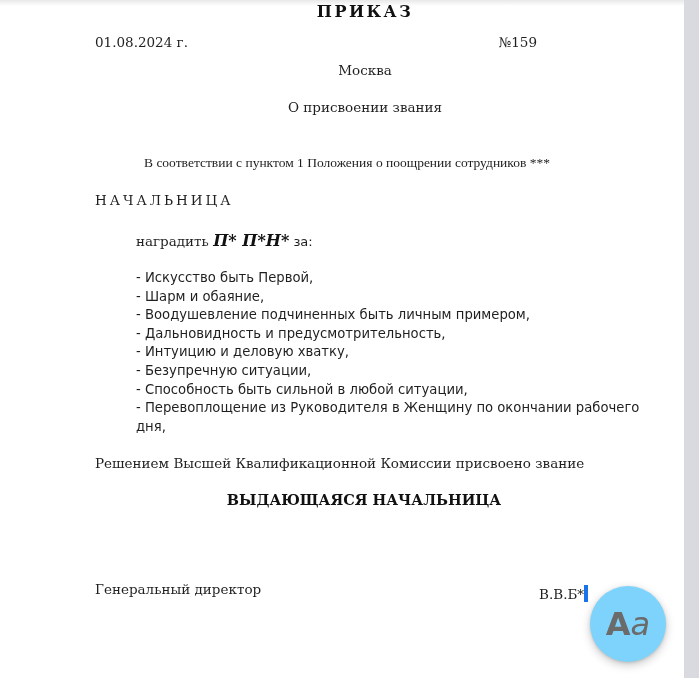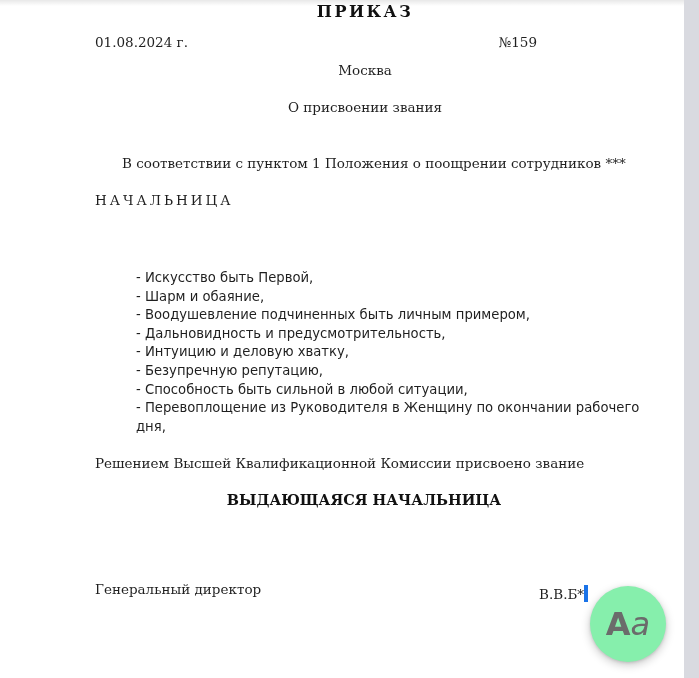--- a/index.html
+++ b/index.html
@@ -45,21 +45,21 @@
       text-align: center;
       font-weight: bold;
       font-size: 16px;
       letter-spacing: 2.5px;
       color: #111;
     }
     .date { left: 95px; top: 34px; }
     .number { right: 50px; top: 34px; }
     .city { left: 0; width: 730px; text-align: center; top: 62px; }
     .subject { left: 0; width: 730px; text-align: center; top: 99px; }
-    .basis { left: 122px; top: 155px; }
+    .basis { left: 144px; top: 155px; font-family: Liberation Serif, serif; }
     .order-word { left: 95px; top: 192px; letter-spacing: 3px; }
     .award { left: 136px; top: 231px; }
     .award .name {
       font-weight: bold;
       font-style: italic;
       font-size: 16px;
       color: #111;
     }
     .award .za {
       font-family: "DejaVu Sans", "Liberation Sans", sans-serif;
@@ -93,21 +93,21 @@
       height: 17px;
       background: #1a73e8;
       vertical-align: -3px;
       margin-left: 0px;
     }
     .fab {
       position: absolute;
       left: 590px; top: 586px;
       width: 76px; height: 76px;
       border-radius: 50%;
-      background: #86efac;
+      background: #7dd3fc;
       box-shadow: 0 3px 10px rgba(0,0,0,0.22), 0 1px 3px rgba(0,0,0,0.12);
       display: flex;
       align-items: center;
       justify-content: center;
       font-family: "DejaVu Sans", "Liberation Sans", sans-serif;
       color: #6b6b6b;
       font-size: 32px;
       z-index: 3;
       cursor: pointer;
     }
@@ -119,27 +119,30 @@
 
 <div class="viewport">
   <div class="page">
     <div class="abs title">ПРИКАЗ</div>
     <div class="abs date">01.08.2024 г.</div>
     <div class="abs number">№159</div>
     <div class="abs city">Москва</div>
     <div class="abs subject">О присвоении звания</div>
     <div class="abs basis">В соответствии с пунктом 1 Положения о поощрении сотрудников ***</div>
     <div class="abs order-word">НАЧАЛЬНИЦА</div>
+    <div class="abs award">
+      <span>наградить </span><span class="name">П* П*Н*</span><span class="za"> за:</span>
+    </div>
     <ul class="merits">
       <li>- Искусство быть Первой,</li>
       <li>- Шарм и обаяние,</li>
       <li>- Воодушевление подчиненных быть личным примером,</li>
       <li>- Дальновидность и предусмотрительность,</li>
       <li>- Интуицию и деловую хватку,</li>
-      <li>- Безупречную репутацию,</li>
+      <li>- Безупречную ситуации,</li>
       <li>- Способность быть сильной в любой ситуации,</li>
       <li>- Перевоплощение из Руководителя в Женщину по окончании рабочего дня,</li>
     </ul>
     <div class="abs decision">Решением Высшей Квалификационной Комиссии присвоено звание</div>
     <div class="abs rank">ВЫДАЮЩАЯСЯ НАЧАЛЬНИЦА</div>
     <div class="abs position">Генеральный директор</div>
     <div class="abs signature">
       <span>В.В.Б*</span><span class="caret"></span>
     </div>
   </div>

